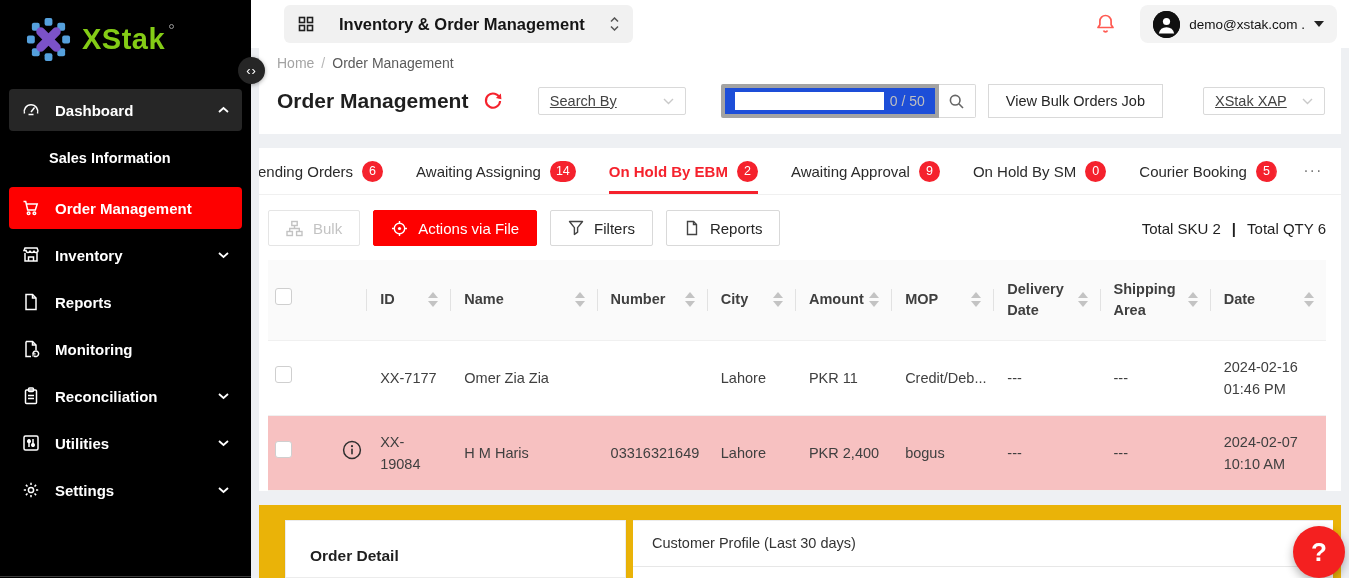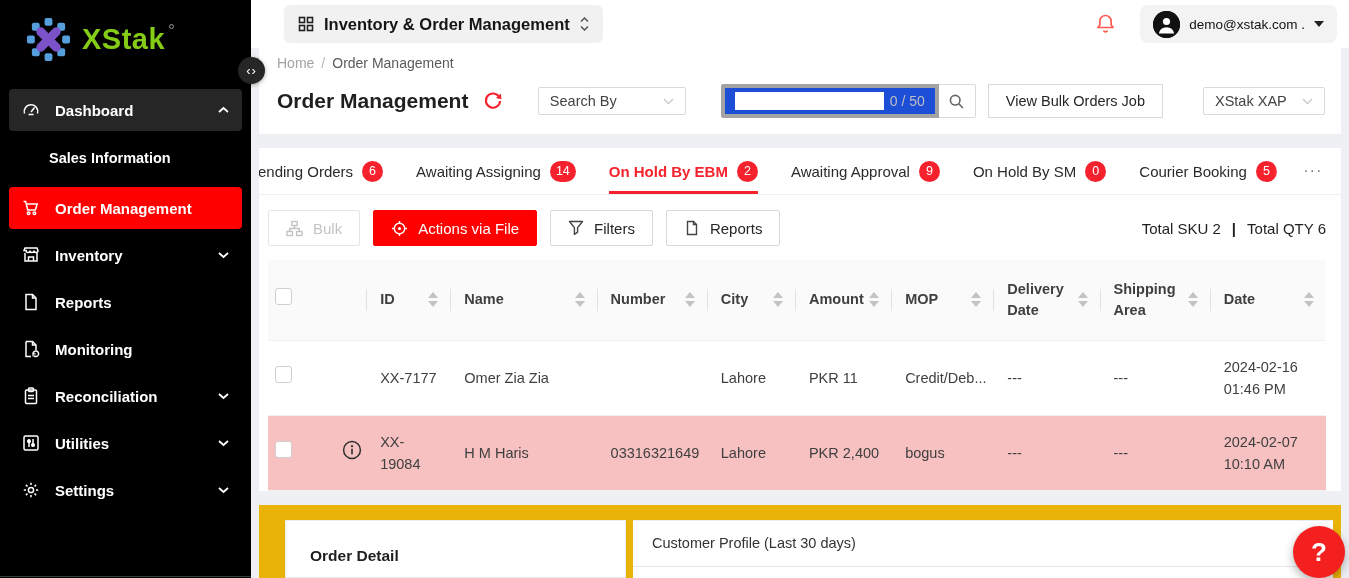--- a/index.html
+++ b/index.html
@@ -25,42 +25,42 @@
   .mi .chev { margin-left:auto; display:flex; }
   .icon16 { width:18px; height:18px; flex-shrink:0; display:flex; align-items:center; justify-content:center; }
   .sidebar-bottom-line { position:absolute; left:0; right:0; bottom:1px; border-top:1px solid #3c3c3c; }
   .collapse-btn { position:absolute; top:57px; left:238px; width:27px; height:27px; border-radius:50%;
       background:#262626; color:#fff; display:flex; align-items:center; justify-content:center;
       font-size:13px; letter-spacing:1px; z-index:20; cursor:pointer; box-shadow:0 1px 4px rgba(0,0,0,.35); }
 
   
   .main { flex:1; min-width:0; display:flex; flex-direction:column; position:relative; }
   .topbar { height:48px; background:#fff; display:flex; align-items:center; padding:0 12px 0 33px; flex-shrink:0; }
-  .app-switcher { display:flex; align-items:center; gap:10px; background:#f1f1f1; border-radius:6px; height:38px;
+  .app-switcher { display:flex; align-items:center; gap:25px; background:#f1f1f1; border-radius:6px; height:38px;
       padding:0 14px; font-size:16.5px; font-weight:600; color:#151515; cursor:pointer; }
   .topbar-right { margin-left:auto; display:flex; align-items:center; gap:24px; }
   .user-pill { display:flex; align-items:center; gap:9px; background:#f3f3f3; border-radius:8px; height:38px;
       padding:0 13px; font-size:13.5px; color:#111; cursor:pointer; }
   .avatar { width:27px; height:27px; border-radius:50%; background:#111; display:flex; align-items:center; justify-content:center; }
   .caret-down { width:0; height:0; border-left:5px solid transparent; border-right:5px solid transparent; border-top:6px solid #222; }
 
   .content { flex:1; min-height:0; padding:0 8px; display:flex; flex-direction:column; }
 
   
   .header-card { background:#fff; padding:7px 16px 14px 18px; }
   .breadcrumb { font-size:14px; display:flex; gap:7px; }
   .bc-home { color:#a3a3a3; cursor:pointer; }
   .bc-sep { color:#b8b8b8; }
   .bc-cur { color:#5b5b5b; }
   .title-row { display:flex; align-items:center; margin-top:11px; height:38px; }
   .page-title { font-size:21px; font-weight:700; color:#1f1f1f; }
   .refresh-btn { margin-left:15px; display:flex; cursor:pointer; }
   .title-controls { margin-left:auto; display:flex; align-items:center; gap:12px; }
   .sel { height:28px; border:1px solid #d9d9d9; border-radius:2px; background:#fff; display:flex; align-items:center;
-      justify-content:space-between; padding:0 11px; font-size:14.5px; color:#434343; cursor:pointer; }
+      justify-content:space-between; padding:0 11px; font-size:14.5px; color:#434343; cursor:pointer;text-decoration:underline; }
   .sel-searchby { width:148px; }
   .sel-xap { width:122px;margin-left:28px; }
   .search-wrap { display:flex; align-items:center; }
   .search-box { width:218px; height:34px; border:4px solid #a3a3a3; border-radius:2px 0 0 2px; display:flex; align-items:center; padding:0 10px; background:#1d4ed8;margin-left:23px; }
   .search-box input { border:0; outline:0; flex:1; min-width:0; font:inherit; font-size:14px; }
   .char-counter { color:#bfbfbf; font-size:14px; margin-left:6px; white-space:nowrap; }
   .search-btn { width:37px; height:34px; border:1px solid #d9d9d9; border-left:0; border-radius:0 2px 2px 0;
       background:#fff; display:flex; align-items:center; justify-content:center; cursor:pointer; }
   .btn-plain { height:34px; border:1px solid #d9d9d9; border-radius:0; background:#fff; font-size:14.5px;
       color:#262626; padding:0 17px; display:flex; align-items:center; cursor:pointer; font-family:inherit; }

